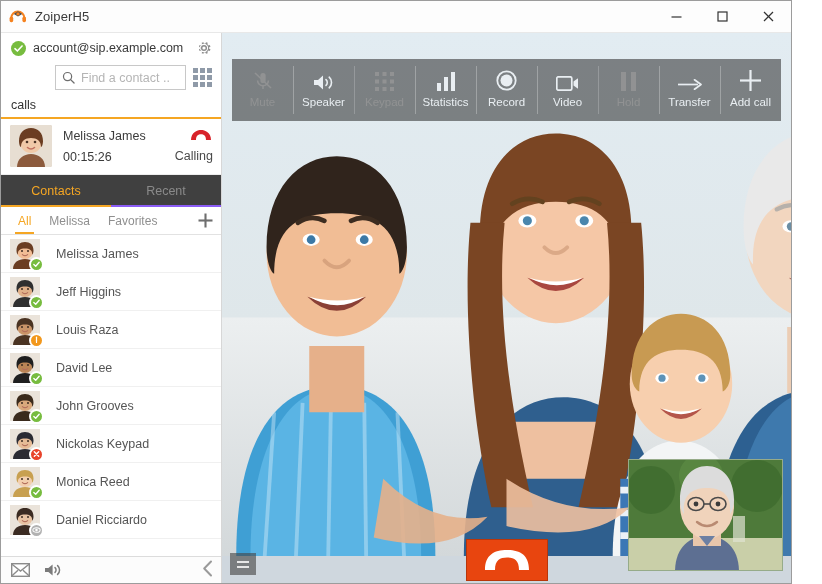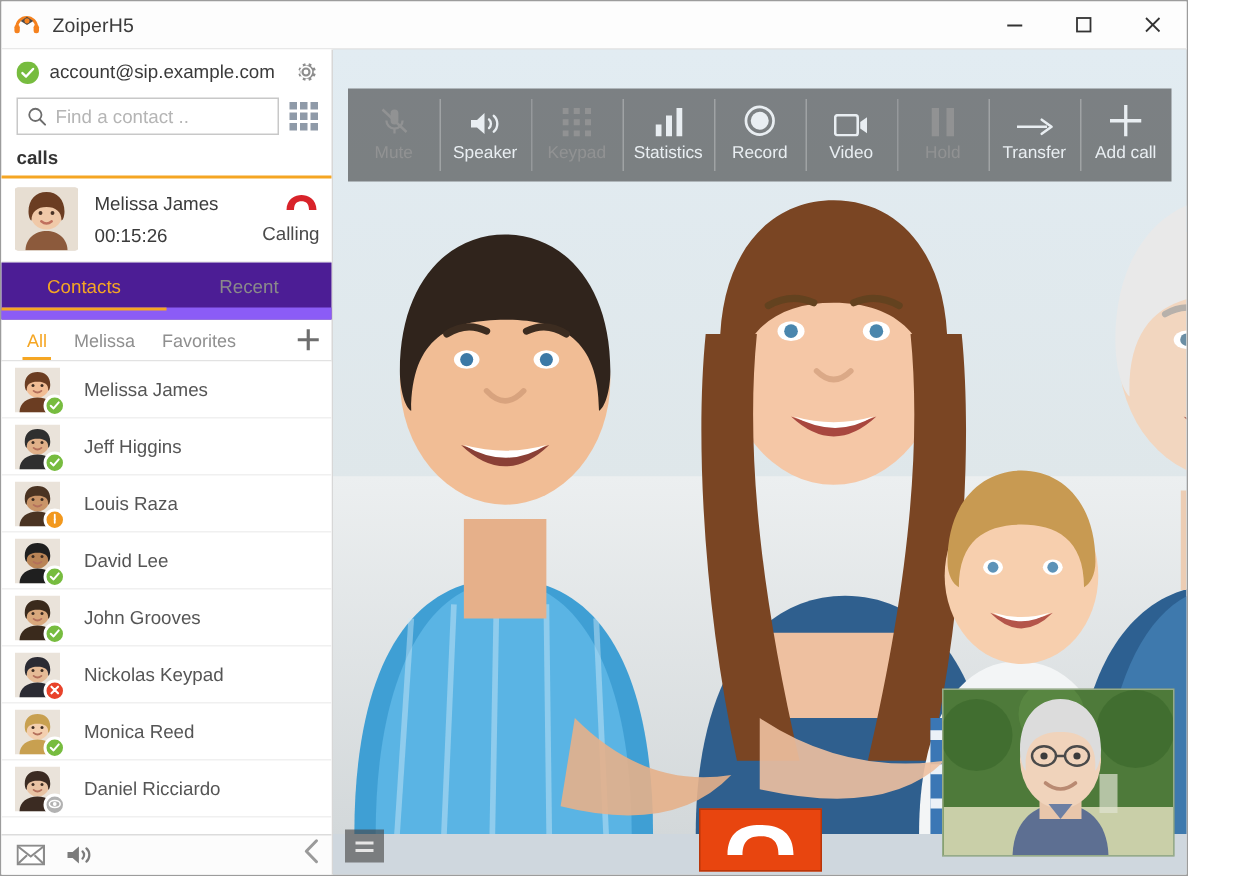--- a/index.html
+++ b/index.html
@@ -35,51 +35,51 @@
   .sidebar {
     width: 221px; min-width: 221px; display: flex; flex-direction: column;
     background: #fff; border-right: 1px solid #d7d7d7; min-height: 0;
   }
 
   .account-row { height: 30px; display: flex; align-items: center; padding: 0 8px 0 10px; }
   .acct-dot { width: 15px; height: 15px; flex: 0 0 15px; margin-right: 7px; }
   .acct-name { font-size: 12.5px; color: #3a3a3a; flex: 1; white-space: nowrap; overflow: hidden; }
   .gear { width: 18px; height: 18px; flex: 0 0 18px; }
 
-  .search-row { display: flex; align-items: center; padding: 2px 6px 7px 10px; }
+  .search-row { display: flex; align-items: center; padding: 2px 6px 7px 10px; margin-left: 44px; }
   .search-box {
     flex: 1; height: 25px; border: 1px solid #c8c8c8; background: #fff;
     display: flex; align-items: center; padding: 0 6px;
   }
   .search-box svg { flex: 0 0 13px; margin-right: 6px; }
   .search-box input {
     border: 0; outline: 0; font-size: 12.5px; color: #555; width: 100%;
     font-family: "Liberation Sans", sans-serif; background: transparent;
   }
   .search-box input::placeholder { color: #b5b5b5; }
   .dialgrid { width: 22px; margin-left: 7px; display: grid; grid-template-columns: repeat(3,5px);
               grid-template-rows: repeat(3,5px); gap: 2px; }
   .dialgrid i { background: #8f9aa8; display: block; }
 
-  .section-label { font-size: 12.5px; font-weight: bold; color: #333; padding: 1px 0 5px 10px; }
+  .section-label { font-size: 12.5px; font-weight: normal; color: #333; padding: 1px 0 5px 10px; }
 
   
   .callstrip { border-top: 2px solid #f5a623; border-bottom: 1px solid #ededed;
                background: #fff; padding: 6px 8px 7px 9px; display: flex; }
   .call-av { width: 42px; height: 42px; flex: 0 0 42px; border-radius: 2px; overflow: hidden;
              background: #d8c9b8; }
   .call-mid { flex: 1; padding-left: 11px; display: flex; flex-direction: column; justify-content: center; }
   .call-name { font-size: 12.5px; color: #3b3b3b; }
   .call-timer { font-size: 12.5px; color: #3b3b3b; margin-top: 7px; }
   .call-right { width: 46px; display: flex; flex-direction: column; align-items: flex-end;
                 justify-content: center; }
   .call-status { font-size: 12.5px; color: #4a4a4a; margin-top: 7px; }
 
   
-  .tabs { display: flex; border-bottom: 8px solid #8b5cf6; background: #4c1d95; }
+  .tabs { display: flex; border-bottom: 2px solid #8b5cf6; background: #404040; }
   .tab { flex: 1; text-align: center; font-size: 12.5px; color: #8a8a8a; padding: 9px 0 7px;
          position: relative; }
   .tab.active { color: #f5a623; }
   .tab.active:after { content: ""; position: absolute; left: 0; right: 0; bottom: -2px;
                       height: 2px; background: #f5a623; }
   .tabs { position: relative; }
   .tabs:after { content:""; position:absolute; left:0; right:0; bottom:-2px; height:0; }
 
   .filters { display: flex; align-items: center; border-bottom: 1px solid #e2e2e2;
              padding: 0 6px 0 8px; height: 28px; }

